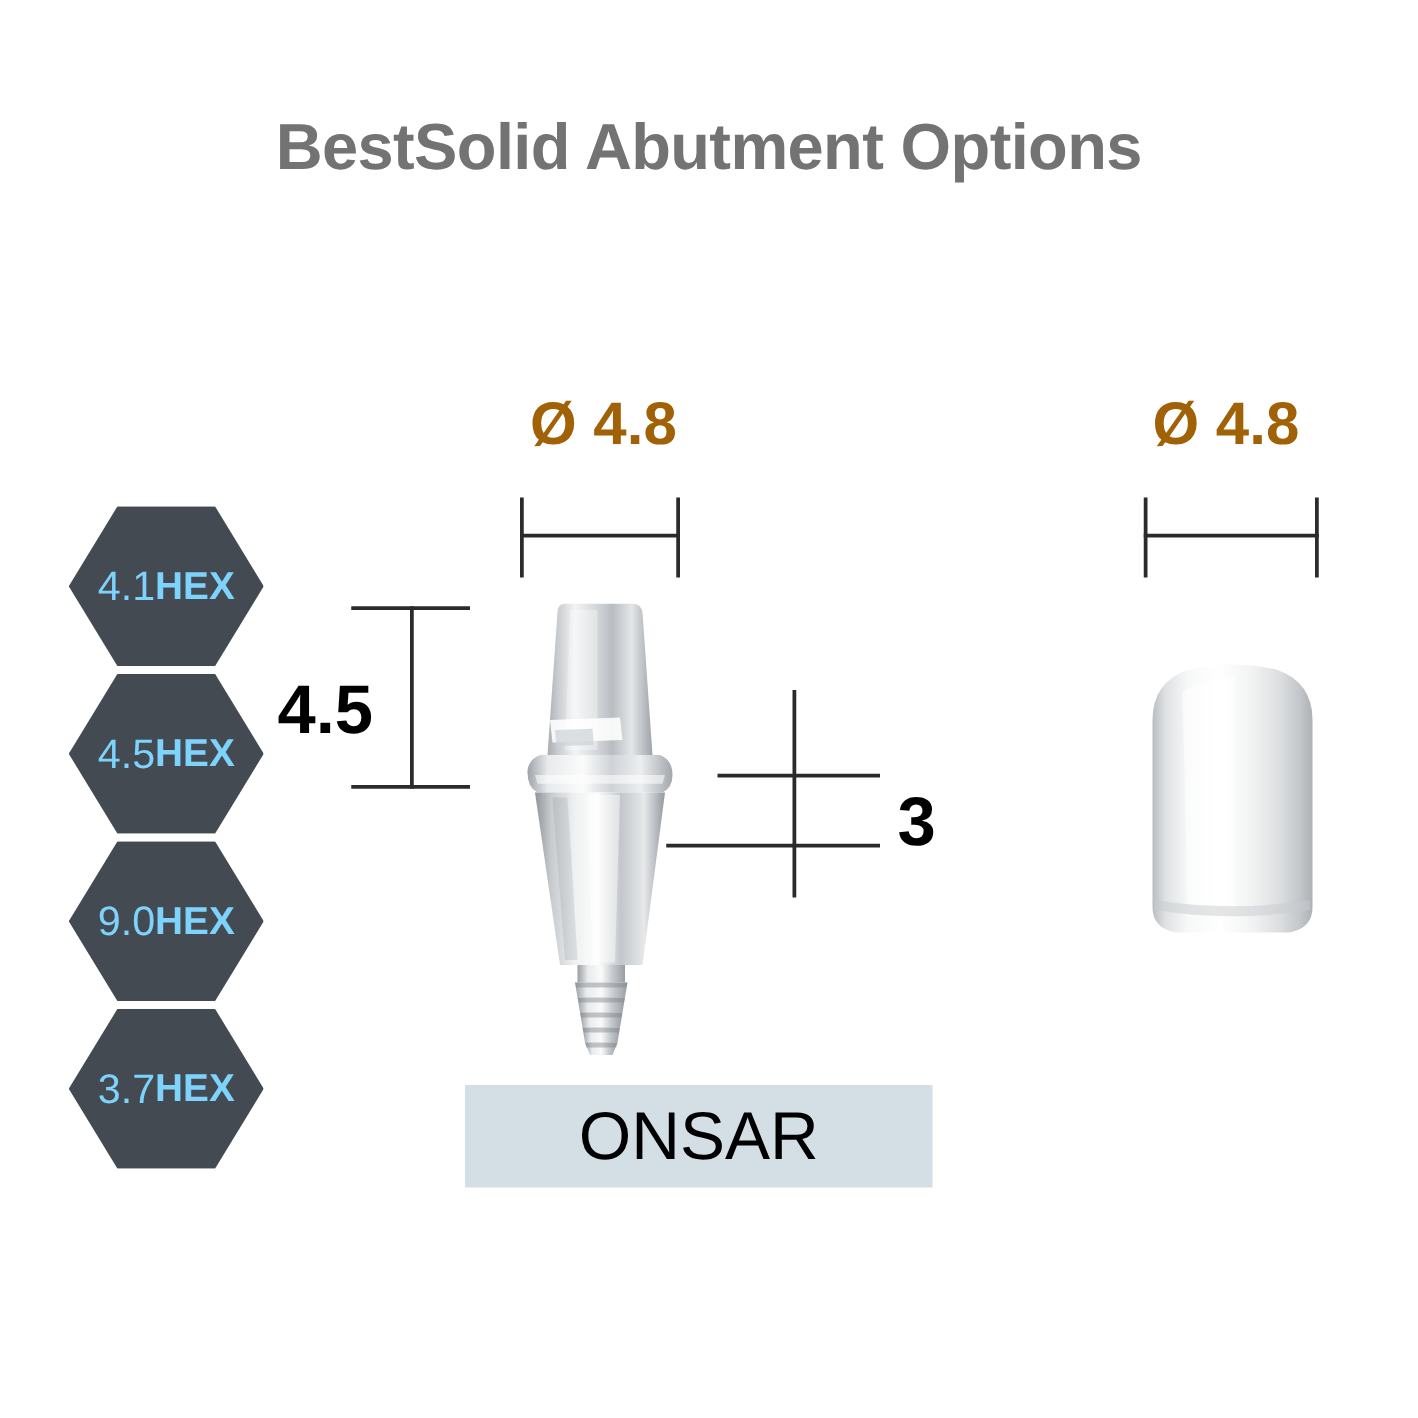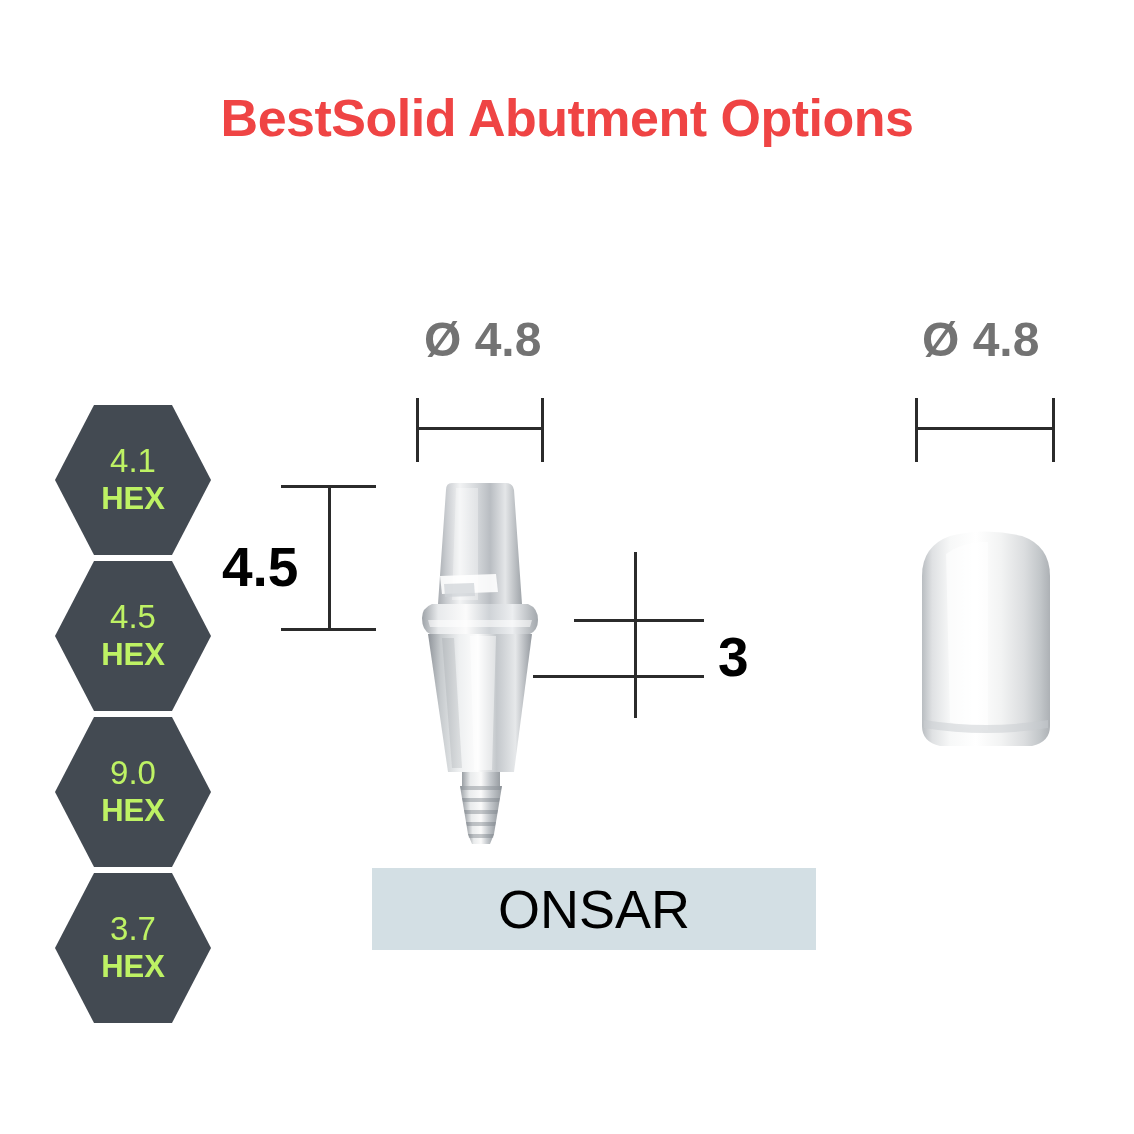--- a/index.html
+++ b/index.html
@@ -21,44 +21,43 @@
   
   .title {
     position: absolute;
     left: 0;
     top: 88px;
     width: 1134px;
     text-align: center;
     font-family: "Liberation Sans Narrow", "Liberation Sans", sans-serif;
     font-size: 52px;
     font-weight: bold;
-    color: #ef4444;
+    color: #737373;
     letter-spacing: -0.5px;
   }
 
   
   .hex-column {
     position: absolute;
     left: 55px;
     top: 405px;
     width: 160px;
   }
   .hex {
     position: relative;
     width: 156px;
-    height: 150px;
+    height: 128px;
     margin-bottom: 6px;
     background: #434a52;
     -webkit-clip-path: polygon(25% 0%, 75% 0%, 100% 50%, 75% 100%, 25% 100%, 0% 50%);
     clip-path: polygon(25% 0%, 75% 0%, 100% 50%, 75% 100%, 25% 100%, 0% 50%);
     display: flex;
-    flex-direction: column;
     align-items: center;
     justify-content: center;
-    color: #bef264;
+    color: #7dd3fc;
   }
   .hex .hex-size {
     font-size: 33px;
     line-height: 1.18;
     font-weight: normal;
   }
   .hex .hex-kind {
     font-size: 31px;
     line-height: 1.18;
     font-weight: bold;
@@ -72,39 +71,39 @@
   }
   .vline {
     position: absolute;
     background: #2b2b2b;
     width: 3px;
   }
 
   
   .dim-teal {
     position: absolute;
-    color: #737373;
+    color: #a16207;
     font-size: 48px;
     font-weight: bold;
     white-space: nowrap;
   }
   .dim-black {
     position: absolute;
     color: #000000;
     font-size: 55px;
     font-weight: bold;
     white-space: nowrap;
   }
 
   
   .label-box {
     position: absolute;
     left: 372px;
     top: 868px;
-    width: 444px;
+    width: 374px;
     height: 82px;
     background: #d3dfe4;
     display: flex;
     align-items: center;
     justify-content: center;
     gap: 16px;
   }
   .label-box .brand {
     font-size: 54px;
     font-weight: normal;

